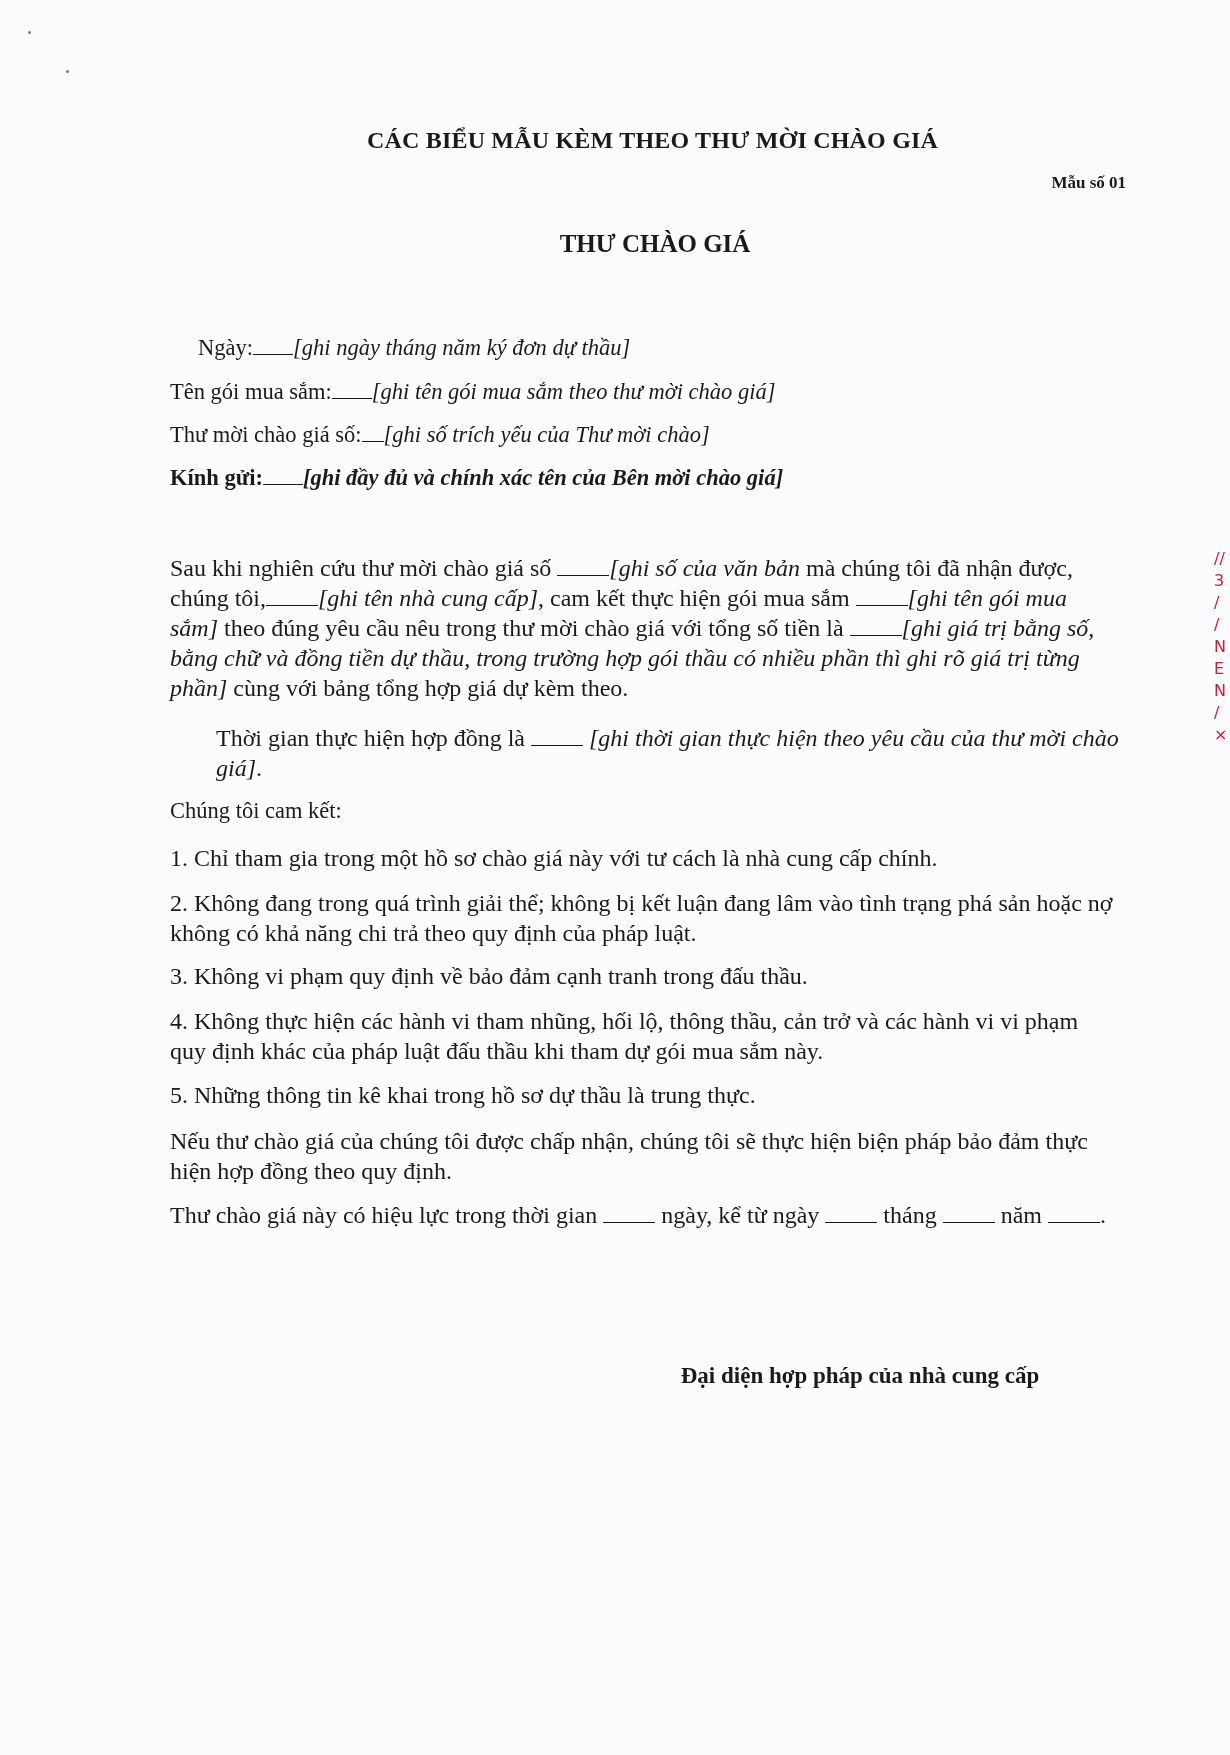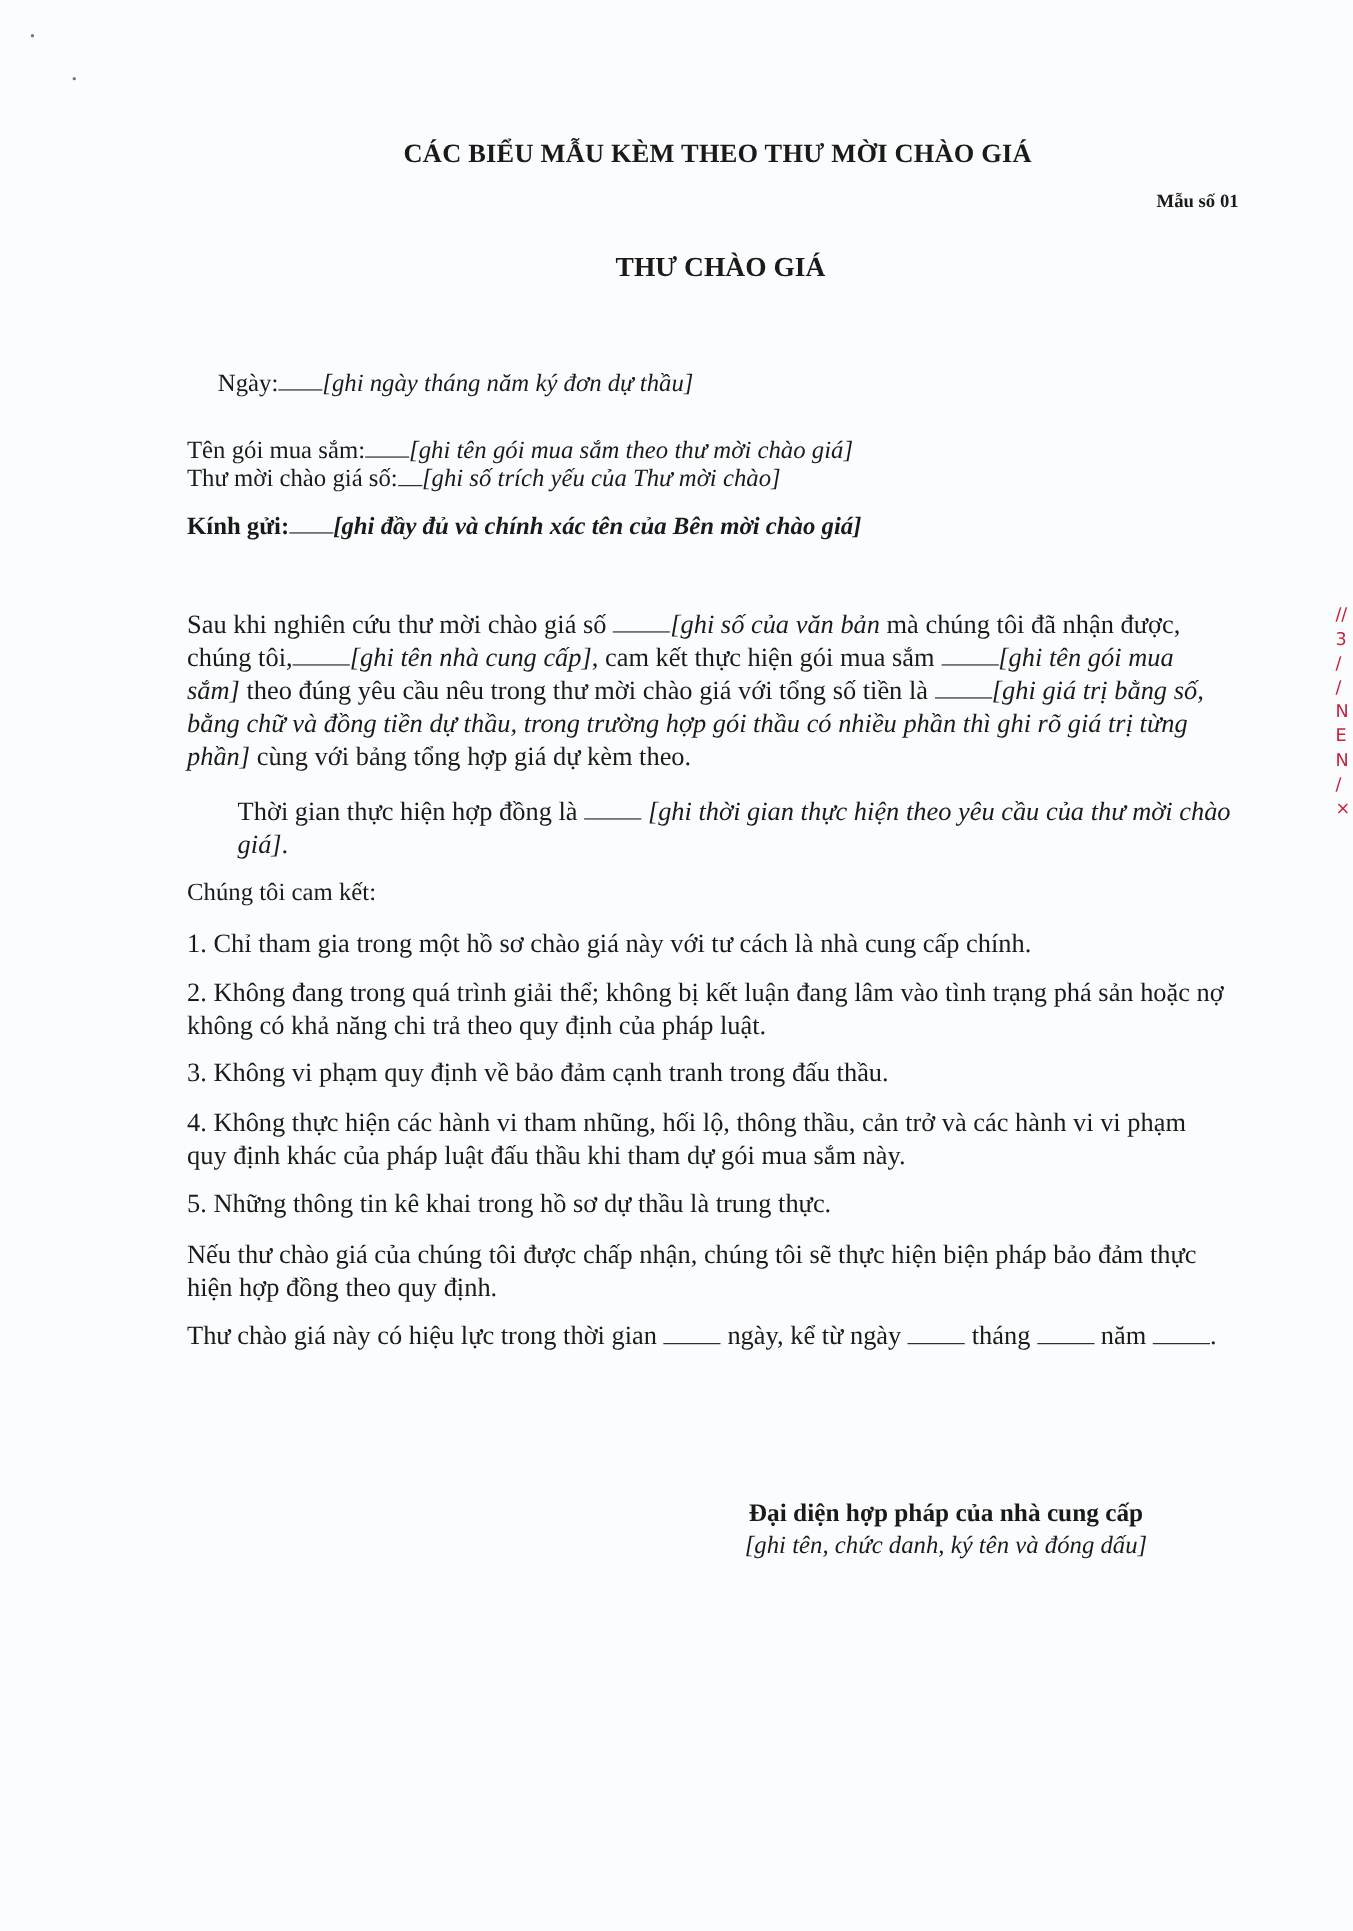--- a/index.html
+++ b/index.html
@@ -26,21 +26,21 @@
 <div class="dot" style="left:28px;top:31px;"></div>
 <div class="dot" style="left:66px;top:70px;"></div>
 
 <div class="abs title">CÁC BIỂU MẪU KÈM THEO THƯ MỜI CHÀO GIÁ</div>
 <div class="abs form-no">Mẫu số 01</div>
 <div class="abs doc-title">THƯ CHÀO GIÁ</div>
 
 <div class="abs txt" style="left:170px;top:333px;margin-left:28px;">
   <span>Ngày:</span><span class="blank" style="width:40px"></span><i>[ghi ngày tháng năm ký đơn dự thầu]</i>
 </div>
-<div class="abs txt" style="left:170px;top:377px;margin-top:17px;">
+<div class="abs txt" style="left:170px;top:377px;">
   <span>Tên gói mua sắm:</span><span class="blank" style="width:40px"></span><i>[ghi tên gói mua sắm theo thư mời chào giá]</i>
 </div>
 <div class="abs txt" style="left:170px;top:420px;">
   <span>Thư mời chào giá số:</span><span class="blank" style="width:22px"></span><i>[ghi số trích yếu của Thư mời chào]</i>
 </div>
 <div class="abs txt" style="left:170px;top:463px;font-weight:bold;">
   <span>Kính gửi:</span><span class="blank" style="width:40px"></span><i>[ghi đầy đủ và chính xác tên của Bên mời chào giá]</i>
 </div>
 
 <div class="para" style="top:553px;">
@@ -60,21 +60,20 @@
 <div class="para" style="top:1080px;">5. Những thông tin kê khai trong hồ sơ dự thầu là trung thực.</div>
 
 <div class="para" style="top:1126px;">Nếu thư chào giá của chúng tôi được chấp nhận, chúng tôi sẽ thực hiện biện pháp bảo đảm thực hiện hợp đồng theo quy định.</div>
 
 <div class="para" style="top:1200px;">
   <span>Thư chào giá này có hiệu lực trong thời gian </span><span class="blank" style="width:52px"></span><span> ngày, kể từ ngày </span><span class="blank" style="width:52px"></span><span> tháng </span><span class="blank" style="width:52px"></span><span> năm </span><span class="blank" style="width:52px"></span><span>.</span>
 </div>
 
 <div class="abs sig">
   <b>Đại diện hợp pháp của nhà cung cấp</b><br>
-  <i style="display:inline-block;width:400px;">[ghi tên, chức danh, ký tên và đóng dấu]</i>
 </div>
 
 <div class="stamp">
   <div>//</div>
   <div>3</div>
   <div>/</div>
   <div>/</div>
   <div>N</div>
   <div>E</div>
   <div>N</div>

